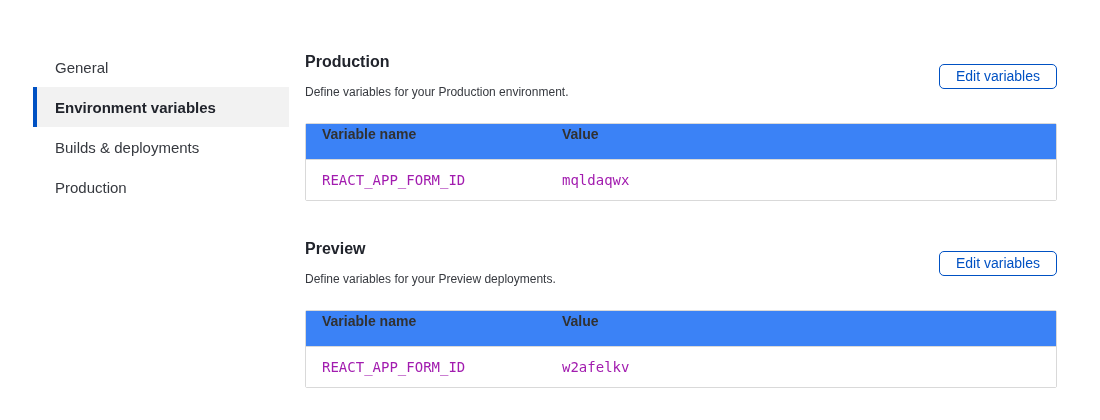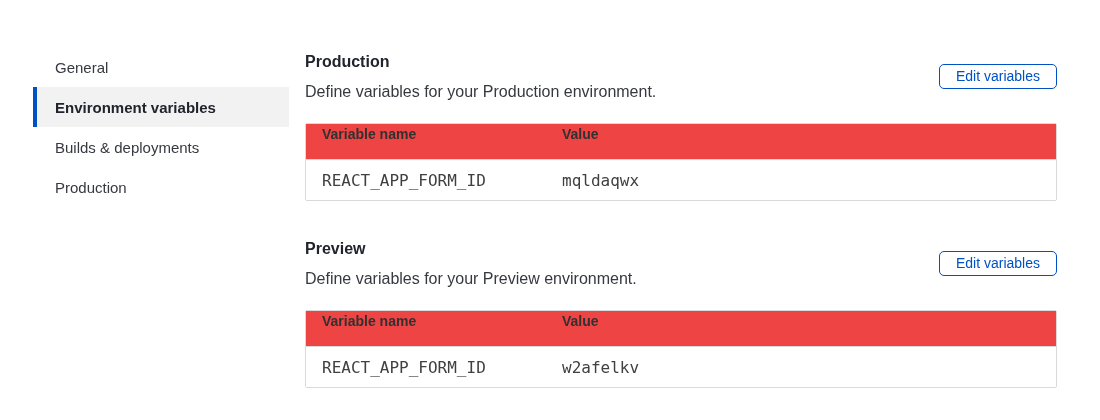--- a/index.html
+++ b/index.html
@@ -62,21 +62,21 @@
   }
   .section-title {
     margin: 0 0 9px 0;
     font-size: 16px;
     line-height: 22px;
     font-weight: 700;
     color: #21242c;
   }
   .section-desc {
     margin: 0;
-    font-size: 16px;
+    font-size: 12px;
     line-height: 20px;
     color: #36393f;
   }
   .edit-btn {
     flex: 0 0 auto;
     background: #ffffff;
     color: #0051c3;
     border: 1px solid #0051c3;
     border-radius: 5px;
     font-family: "Liberation Sans", sans-serif;
@@ -91,35 +91,35 @@
     width: 100%;
     margin-top: 21px;
     border-collapse: separate;
     border-spacing: 0;
     border: 1px solid #d9d9d9;
     border-radius: 2px;
   }
   .vars-table th {
     box-sizing: border-box;
     height: 36px;
-    background: #ef4444;
+    background: #3b82f6;
     border-bottom: 1px solid #d9d9d9;
     text-align: left;
     padding: 0 0 16px 16px;
     font-size: 14px;
     font-weight: 700;
     color: #313131;
   }
   .vars-table td {
     box-sizing: border-box;
     height: 40px;
     padding: 0 0 0 16px;
     font-family: "DejaVu Sans Mono", monospace;
-    font-size: 16px;
-    color: #404040;
+    font-size: 14px;
+    color: #a21caf;
     background: #ffffff;
   }
   .col-name { width: 32%; }
 </style>
 </head>
 <body>
 
 <div class="canvas">
 
   <nav class="sidebar">
@@ -160,21 +160,21 @@
             <td>mqldaqwx</td>
           </tr>
         </tbody>
       </table>
     </section>
 
     <section class="section">
       <div class="section-header">
         <div>
           <h2 class="section-title">Preview</h2>
-          <p class="section-desc">Define variables for your Preview environment.</p>
+          <p class="section-desc">Define variables for your Preview deployments.</p>
         </div>
         <button class="edit-btn">Edit variables</button>
       </div>
       <table class="vars-table">
         <thead>
           <tr>
             <th class="col-name">Variable name</th>
             <th>Value</th>
           </tr>
         </thead>

